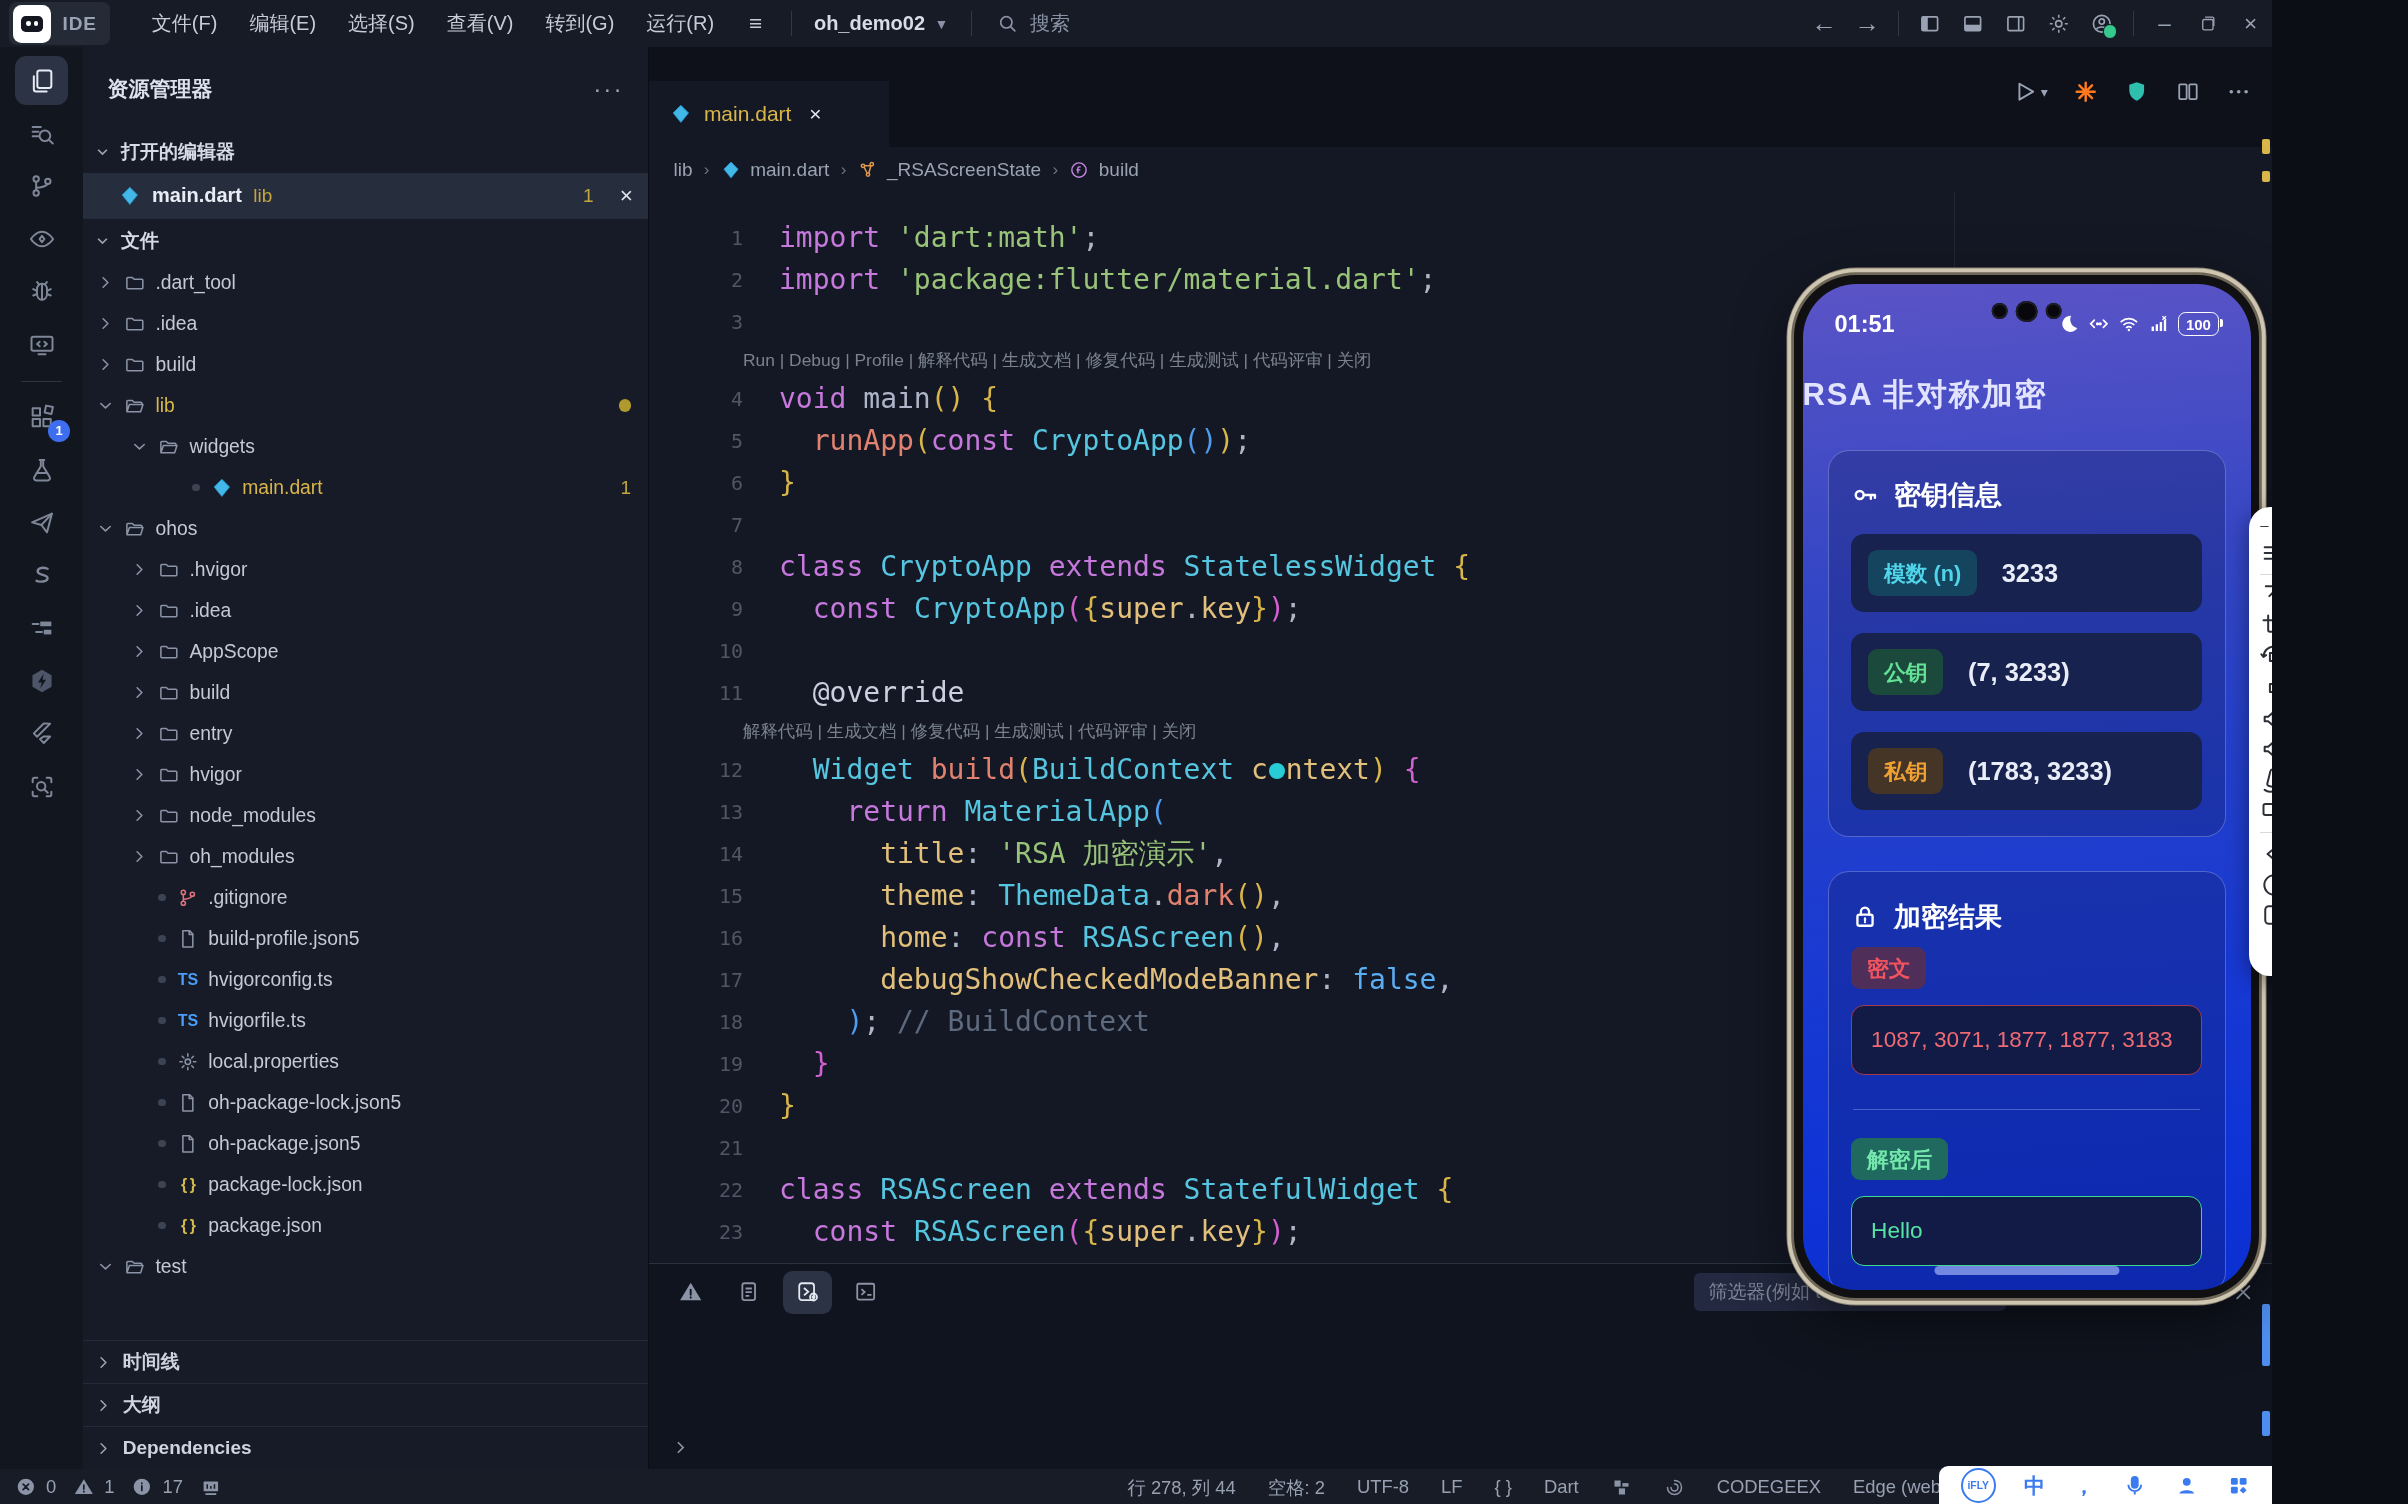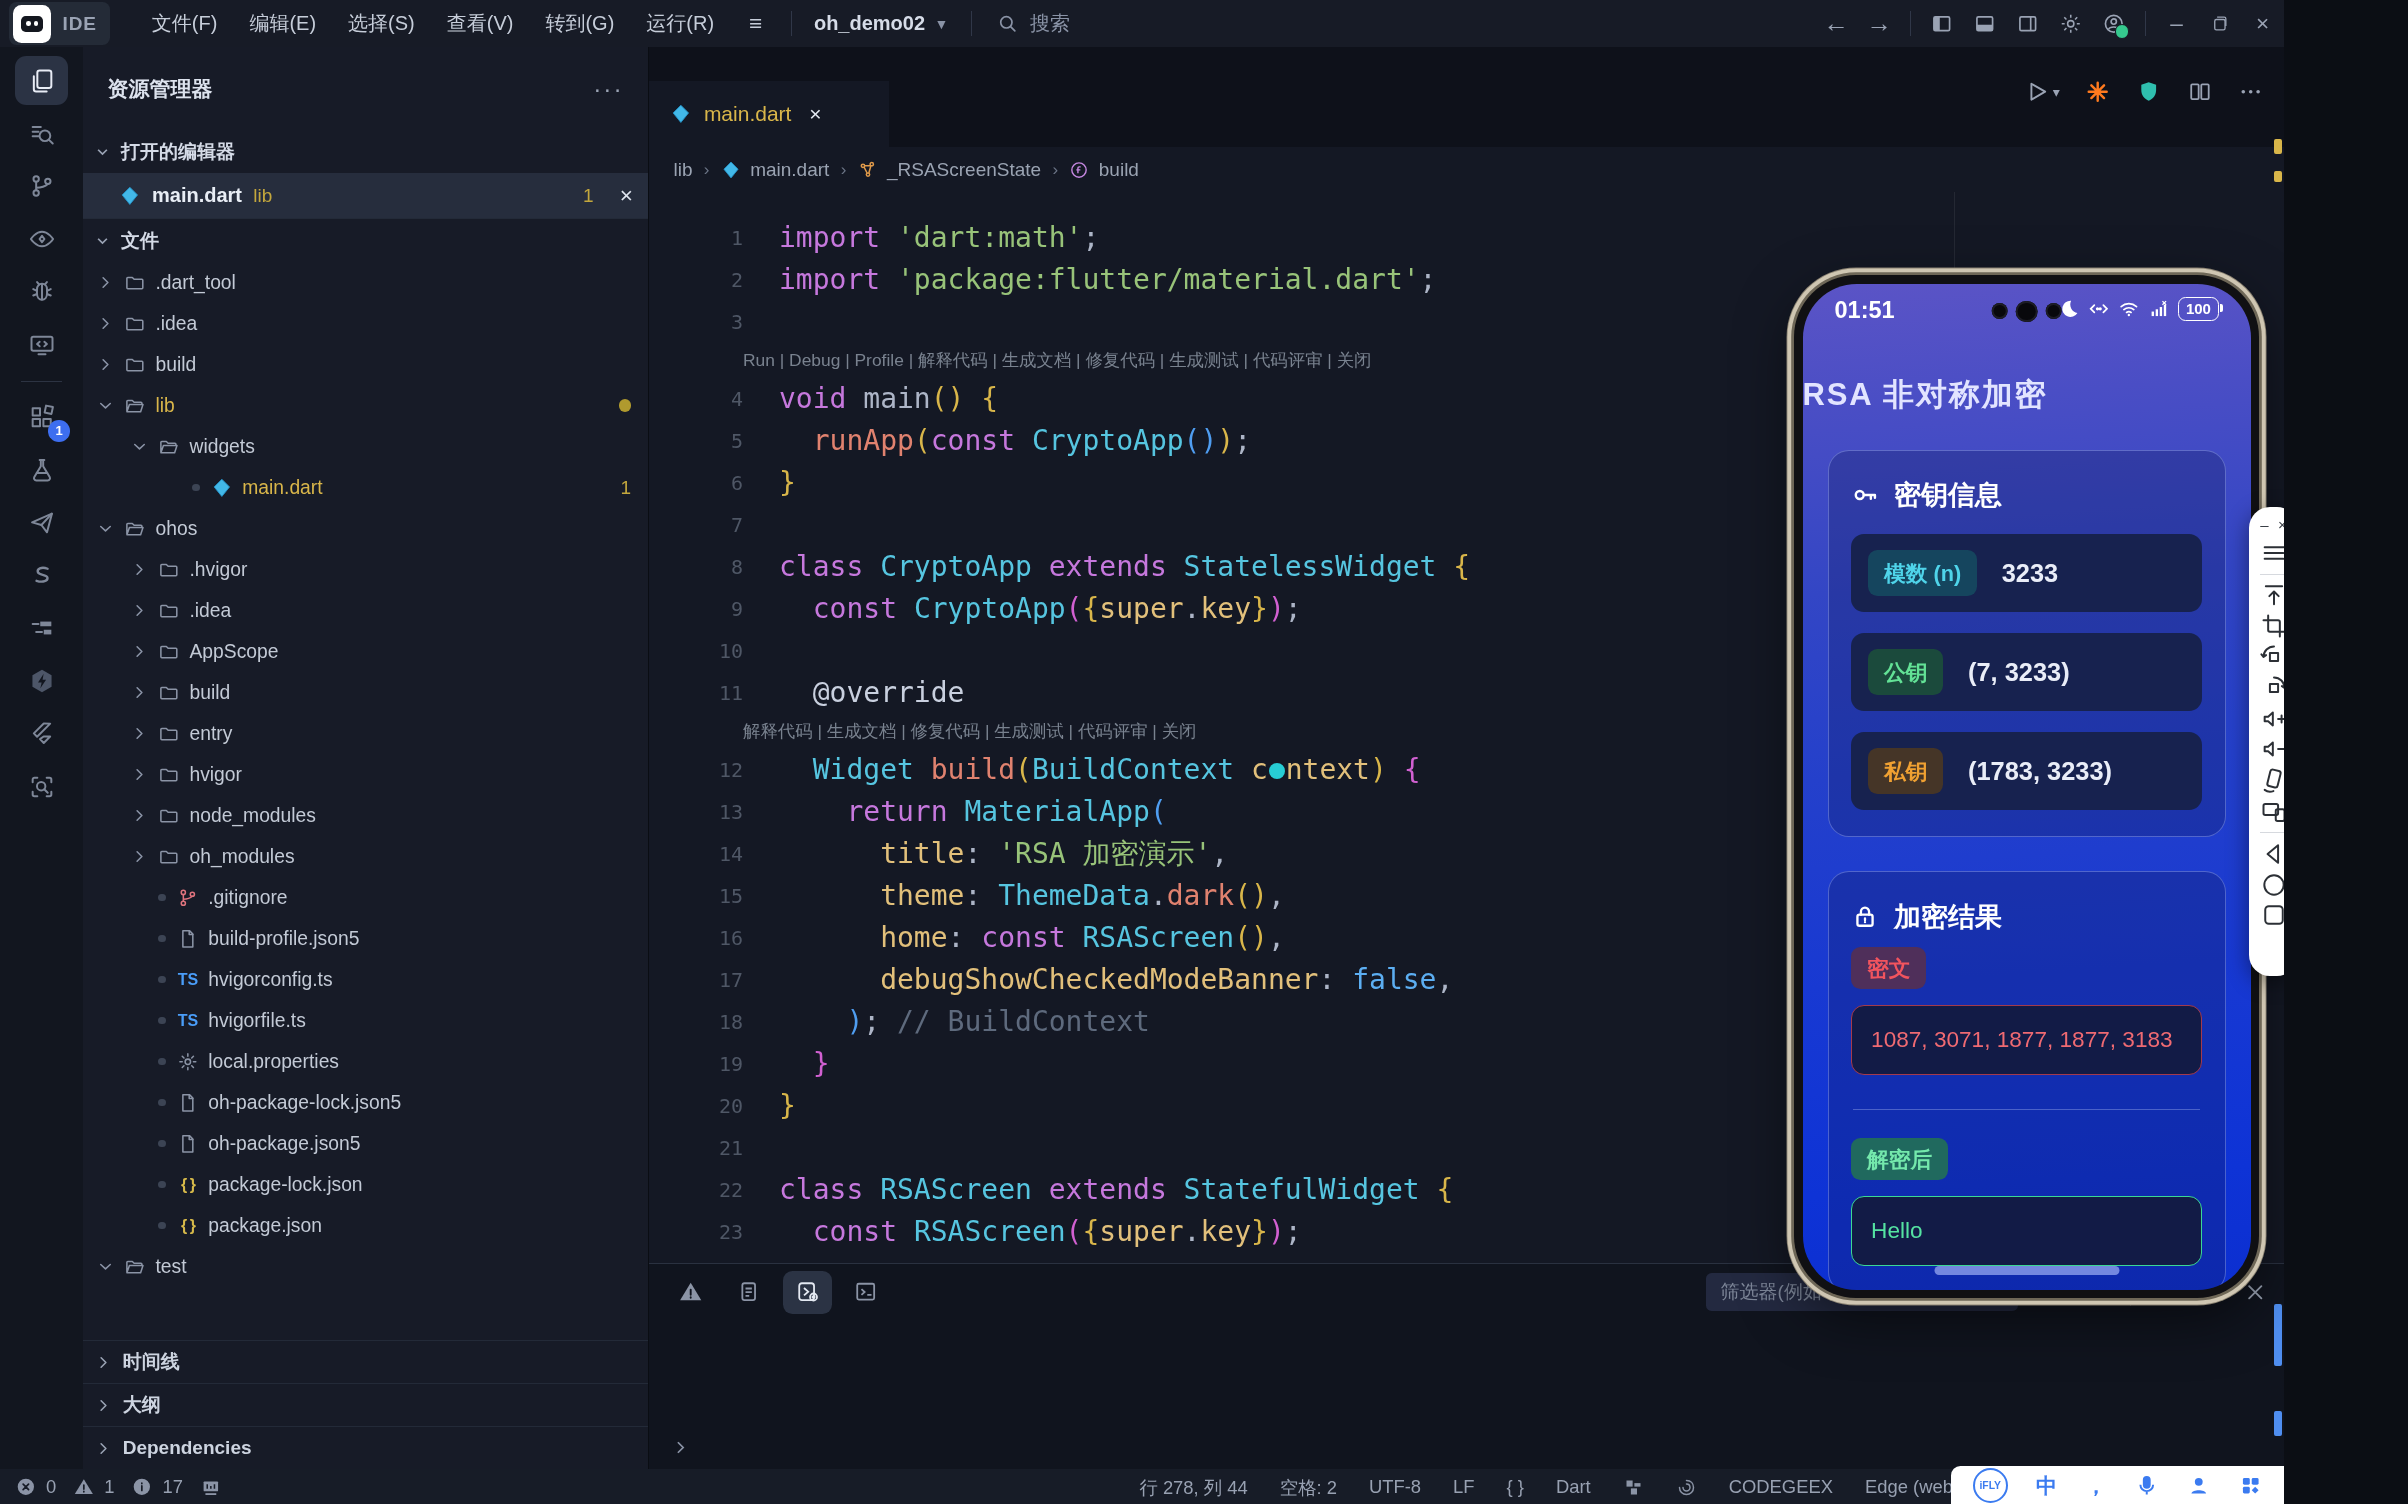--- a/index.html
+++ b/index.html
@@ -1,16 +1,16 @@
 <!DOCTYPE html>
 <html style="font-size:15px"><head>
 <meta charset="utf-8">
 <style>
   html,body{margin:0;padding:0;background:#0b0e14;font-family:"Liberation Sans","DejaVu Sans",sans-serif;}
-  #stage{position:relative;width:2272px;height:1505px;overflow:hidden;background:#0ea5e9;color:#c2cad8;padding-left:12px;}
+  #stage{position:relative;width:2272px;height:1505px;overflow:hidden;background:#0ea5e9;color:#c2cad8;}
   .ni{pointer-events:none}
   svg{display:block}
   .icon{display:flex;align-items:center;justify-content:center}
   .icon svg{width:100%;height:100%}
 
   
   #titlebar{position:absolute;left:0;top:0;right:0;height:47px;background:#171b26;display:flex;align-items:center;z-index:60;}
   #logo-wrap{display:flex;align-items:center;gap:11.3px;background:#242b37;border-radius:7.5px;margin-left:9.4px;padding:2.8px 13px 2.8px 3.8px;}
   #logo{width:38px;height:38px;background:#fff;border-radius:8.5px;display:flex;align-items:center;justify-content:center;}
   #logo .inner{width:22.6px;height:16px;background:#14171f;border-radius:4.7px;display:flex;align-items:center;justify-content:center;gap:2.8px;}
@@ -118,21 +118,21 @@
   .ime-item{color:#3b7bf0;font-size:21px;font-weight:bold;display:flex;align-items:center;justify-content:center}
   .ime-item .icon{width:23.5px;height:23.5px;color:#3b7bf0}
   .ime-logo{width:31px;height:31px;border-radius:50%;border:2.8px solid #3b7bf0;font-size:10.4px;display:flex;align-items:center;justify-content:center;color:#3b7bf0;font-weight:bold}
 
   
   #phone{position:absolute;left:1794px;top:275px;width:465px;height:1023px;z-index:30;border-radius:62px;background:#101013;box-shadow:0 0 0 2.8px #6e6757,0 0 0 6.6px #cfc6b2,0 0 0 7.5px #8a8272,0 17px 56px rgba(0,0,0,.55)}
   .phone-btn{position:absolute;right:-12.2px;width:5.6px;border-radius:2.8px;background:#b9b09b}
   #pbtn1{top:282px;height:83px}
   #pbtn2{top:407px;height:111px}
   #screen{position:absolute;inset:8.5px;border-radius:54px;overflow:hidden;background:linear-gradient(176deg,#5b54c6 0%,#4a4ec5 12%,#3346c5 30%,#2440cb 48%,#1839d2 68%,#0e33d6 88%,#0c2fd0 100%)}
-  #p-status{position:relative;height:55px;display:flex;align-items:flex-start;padding:13px 32px 0;color:#fff}
+  #p-status{position:relative;height:55px;display:flex;align-items:center;padding:13px 32px 0;color:#fff}
   #p-time{font-size:23.5px;font-weight:bold}
   #p-cam{position:absolute;left:50%;top:17px;transform:translateX(-50%);display:flex;align-items:center;gap:8.5px}
   #p-cam i{display:block;border-radius:50%;background:#08080c;box-shadow:inset 0 0 0 1.9px #1d1d26}
   #p-cam i:nth-child(1){width:16px;height:16px}
   #p-cam i:nth-child(2){width:21.7px;height:21.7px}
   #p-cam i:nth-child(3){width:16px;height:16px}
   #p-staticons{margin-left:auto;display:flex;align-items:center;gap:8.5px;color:#fff}
   #p-staticons .icon{width:21.7px;height:21.7px;color:#fff}
   #p-battery{border:1.9px solid #fff;border-radius:7.5px;font-size:15px;font-weight:bold;padding:0 6.6px;height:22.6px;display:flex;align-items:center;position:relative}
   #p-battery:after{content:"";position:absolute;right:-5.6px;top:6.6px;width:2.8px;height:7.5px;background:#fff;border-radius:0 1.9px 1.9px 0}

